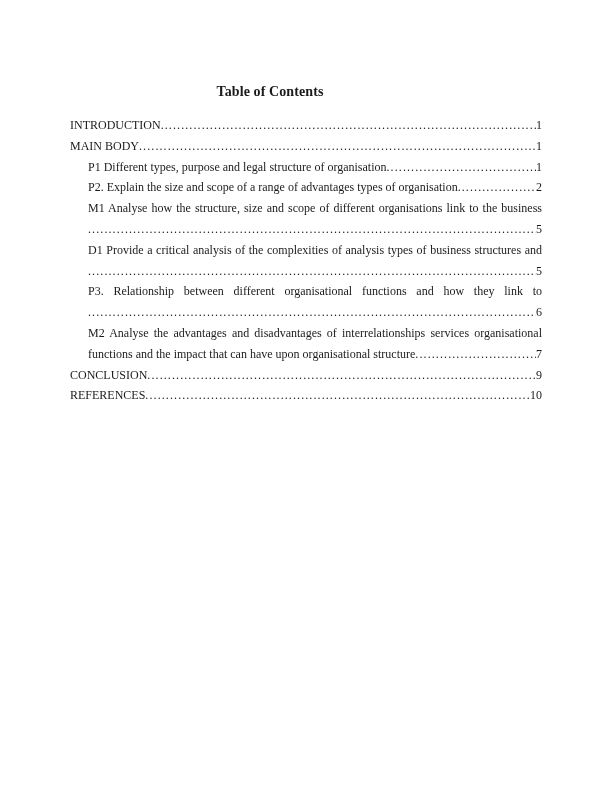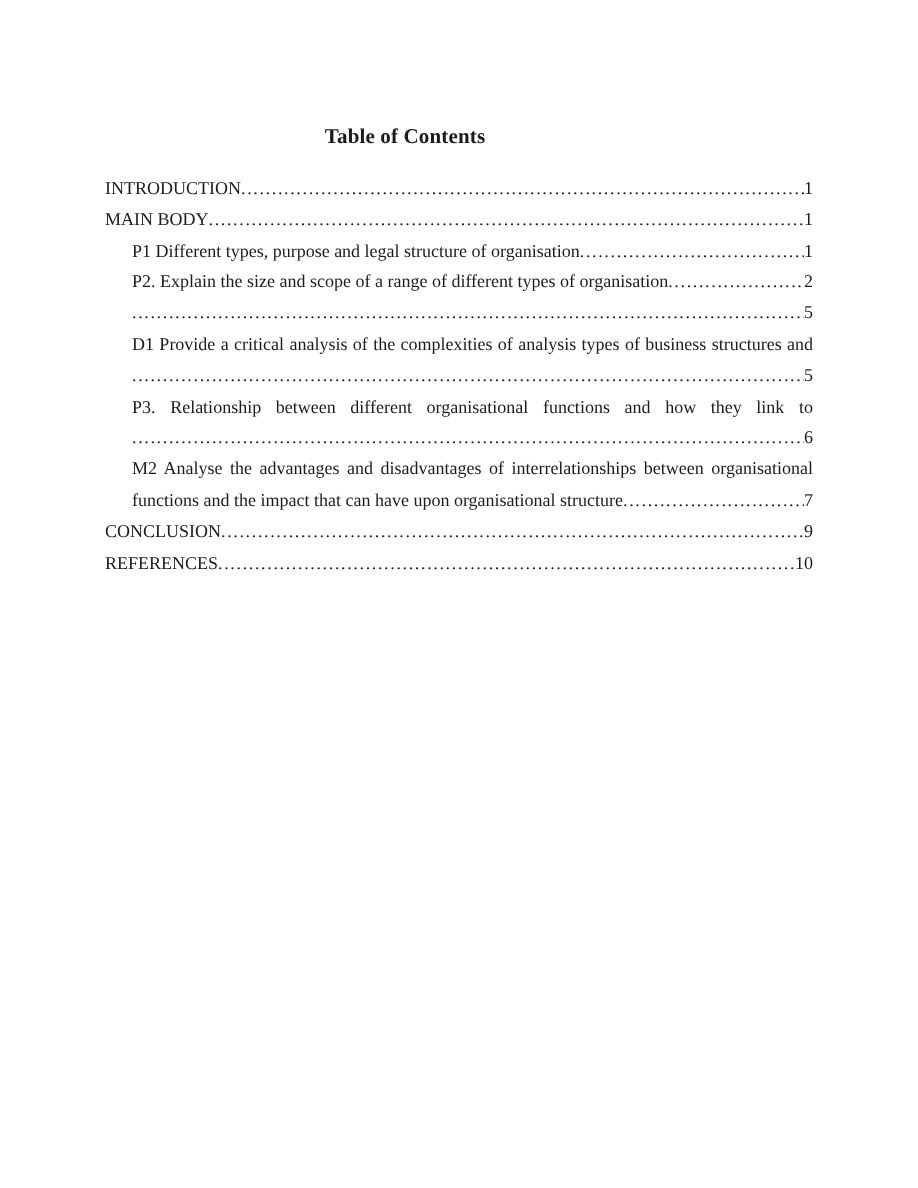--- a/index.html
+++ b/index.html
@@ -78,47 +78,48 @@
       </div>
       <div class="toc-entry level-2">
         <div class="toc-line final">
           <span class="toc-text">P1 Different types, purpose and legal structure of organisation</span>
           <span class="dot-leader">................................................................................................................................................................................................................................................................................................................................................................................................................</span>
           <span class="page-num">1</span>
         </div>
       </div>
       <div class="toc-entry level-2">
         <div class="toc-line final">
-          <span class="toc-text">P2. Explain the size and scope of a range of different types of organisation</span>
+          <span class="toc-text">P2. Explain the size and scope of a range of advantages types of organisation</span>
           <span class="dot-leader">................................................................................................................................................................................................................................................................................................................................................................................................................</span>
           <span class="page-num">2</span>
         </div>
       </div>
       <div class="toc-entry level-2">
+        <div class="toc-line justify">M1 Analyse how the structure, size and scope of different organisations link to the business</div>
         <div class="toc-line final">
           <span class="dot-leader">................................................................................................................................................................................................................................................................................................................................................................................................................</span>
           <span class="page-num">5</span>
         </div>
       </div>
       <div class="toc-entry level-2">
         <div class="toc-line justify">D1 Provide a critical analysis of the complexities of analysis types of business structures and</div>
         <div class="toc-line final">
           <span class="dot-leader">................................................................................................................................................................................................................................................................................................................................................................................................................</span>
           <span class="page-num">5</span>
         </div>
       </div>
       <div class="toc-entry level-2">
         <div class="toc-line justify">P3. Relationship between different organisational functions and how they link to</div>
         <div class="toc-line final">
           <span class="dot-leader">................................................................................................................................................................................................................................................................................................................................................................................................................</span>
           <span class="page-num">6</span>
         </div>
       </div>
       <div class="toc-entry level-2">
-        <div class="toc-line justify">M2 Analyse the advantages and disadvantages of interrelationships between organisational</div>
+        <div class="toc-line justify">M2 Analyse the advantages and disadvantages of interrelationships services organisational</div>
         <div class="toc-line final">
           <span class="toc-text">functions and the impact that can have upon organisational structure</span>
           <span class="dot-leader">................................................................................................................................................................................................................................................................................................................................................................................................................</span>
           <span class="page-num">7</span>
         </div>
       </div>
       <div class="toc-entry level-1">
         <div class="toc-line final">
           <span class="toc-text">CONCLUSION</span>
           <span class="dot-leader">................................................................................................................................................................................................................................................................................................................................................................................................................</span>

